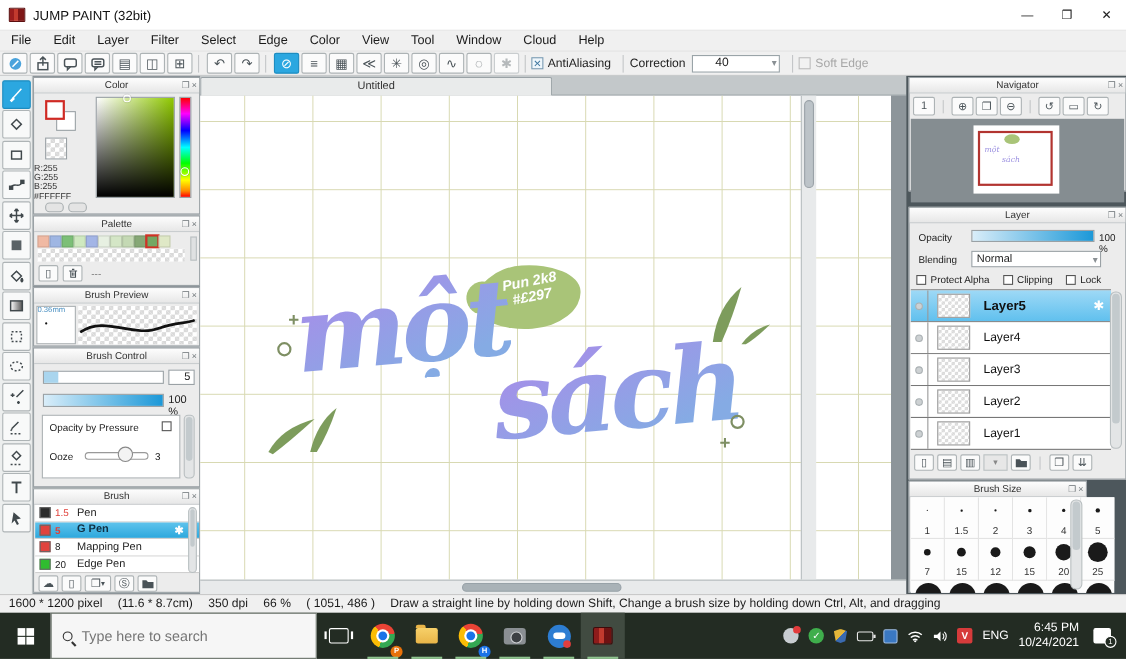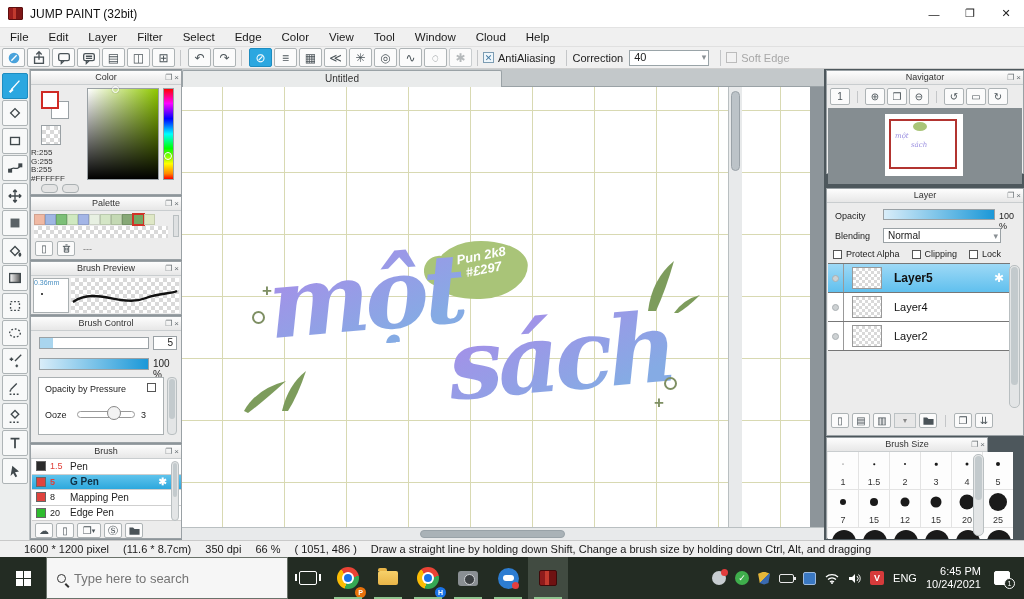--- a/index.html
+++ b/index.html
@@ -23,21 +23,21 @@
   .toolbar{position:absolute;left:0;top:47px;width:1024px;height:22px;background:#f0f0f0;border-bottom:1px solid #cfcfcf;display:flex;align-items:center}
   .obtn{width:23px;height:19px;margin-left:2px;background:#fbfbfb;border:1px solid #adb3b5;border-radius:2px;display:flex;align-items:center;justify-content:center;font-size:12px;color:#4a5358;line-height:1}
   .obtn svg{stroke:#4a5358;fill:none;stroke-width:1.5}
   .obtn.sel{background:#2ba7e0;border-color:#1d8cc0;color:#fff}
   .obtn.dis{color:#b5b9bb;border-color:#c9cdcf}
   .osep{width:1px;height:16px;background:#c4c6c8;margin:0 5px}
   .chk{width:11px;height:11px;border:1px solid #7c9cb2;background:#eef6fb;font-size:9px;color:#3f77a0;display:flex;align-items:center;justify-content:center;margin-right:4px}
   .chk.off{border-color:#bcbcbc;background:#f2f2f2;color:transparent}
   .tlabel{font-size:11px;color:#222;margin-right:6px}
   .tlabel.dis{color:#a7a7a7}
-  .dropdown{width:80px;height:16px;background:#fff;border:1px solid #9aa4a8;font-size:11px;color:#222;display:flex;align-items:flex-start;padding-left:4px;position:relative;margin-right:6px}
+  .dropdown{width:80px;height:16px;background:#fff;border:1px solid #9aa4a8;font-size:11px;color:#222;display:flex;align-items:flex-start;padding-left:20px;position:relative;margin-right:6px}
   .dropdown .arr{position:absolute;right:2px;top:1px;font-size:9px;color:#8a9094}
 
   
   .workspace{position:absolute;left:0;top:69px;width:1024px;height:471px;background:#8d959a}
   .toolscol{position:absolute;left:0;top:0;width:30px;height:471px;background:#eceeee;border-right:1px solid #b9bfc1;padding-top:2px}
   .tbtn{width:26px;height:26px;margin:1.5px auto;background:#f8f9f9;border:1px solid #aeb4b6;border-radius:2px;display:flex;align-items:center;justify-content:center}
   .tbtn svg{stroke:#40484c;fill:none;stroke-width:1.5}
   .tbtn.sel{background:#2ba7e0;border-color:#1d8cc0}
   .tbtn.sel svg{stroke:#fff}
 
@@ -182,21 +182,21 @@
   
   .bsgrid{position:absolute;left:1px;top:14px;width:185px;height:87px;overflow:hidden;background:#fdfdfd}
   .bscell{position:absolute;width:31px;height:38px;border-right:1px solid #e3e3e3;border-bottom:1px solid #e3e3e3;background:#fdfdfd}
   .bsdot{position:absolute;left:50%;top:12px;transform:translate(-50%,-50%);background:#1a1a1a;border-radius:50%}
   .bsnum{position:absolute;left:0;bottom:2px;width:100%;text-align:center;font-size:9px;color:#333}
   .bigdot{position:absolute;top:78px;width:24px;height:24px;background:#1a1a1a;border-radius:50%}
   .bs-scroll{position:absolute;right:3px;top:16px;width:11px;height:82px;background:#e3e5e6;border:1px solid #b9bfc1;border-radius:5px}
   .bs-scroll .thumb{margin:1px;height:44px;background:#c3cacd;border-radius:5px}
 
   
-  .statusbar{position:absolute;left:0;top:540px;width:1024px;height:17px;background:#f0f0f0;border-top:1px solid #c9c9c9;display:flex;align-items:center;font-size:11px;color:#1a1a1a;padding-left:24px}
+  .statusbar{position:absolute;left:0;top:540px;width:1024px;height:17px;background:#f0f0f0;border-top:1px solid #c9c9c9;display:flex;align-items:center;font-size:11px;color:#1a1a1a;padding-left:8px}
   .statusbar span{margin-right:14px;white-space:nowrap}
 
   
   .taskbar{position:absolute;left:0;top:557px;width:1024px;height:42px;background:#232c23;display:flex;align-items:stretch}
   .startbtn{width:46px;display:flex;align-items:center;justify-content:center}
   .winflag{width:15px;height:15px;display:grid;grid-template-columns:7px 7px;grid-template-rows:7px 7px;gap:1px}
   .winflag span{background:#fff}
   .searchbox{width:242px;background:#f6f6f6;border:1px solid #6a726a;display:flex;align-items:center;padding-left:10px;gap:8px}
   .maglass{width:9px;height:9px;border:1.5px solid #333;border-radius:50%;position:relative}
   .maglass::after{content:"";position:absolute;left:8px;top:8px;width:5px;height:1.5px;background:#333;transform:rotate(45deg);transform-origin:0 0}
@@ -665,21 +665,35 @@
                 <span class="lvisdot"></span>
               </span>
             <span class="lthumb checker"></span>
             <span class="lname">Layer4</span>
             </div>
           <div class="lrow">
             <span class="lvis">
                 <span class="lvisdot"></span>
               </span>
             <span class="lthumb checker"></span>
+            <span class="lname">Layer3</span>
+            </div>
+          <div class="lrow">
+            <span class="lvis">
+                <span class="lvisdot"></span>
+              </span>
+            <span class="lthumb checker"></span>
             <span class="lname">Layer2</span>
+            </div>
+          <div class="lrow">
+            <span class="lvis">
+                <span class="lvisdot"></span>
+              </span>
+            <span class="lthumb checker"></span>
+            <span class="lname">Layer1</span>
             </div>
         </div>
         <div class="lscroll">
             <div class="thumb"></div>
           </div>
         <div class="lbottom">
           <span class="sbtn">▯</span>
           <span class="sbtn">▤</span>
           <span class="sbtn">▥</span>
           <span class="ldrop">▾</span>

